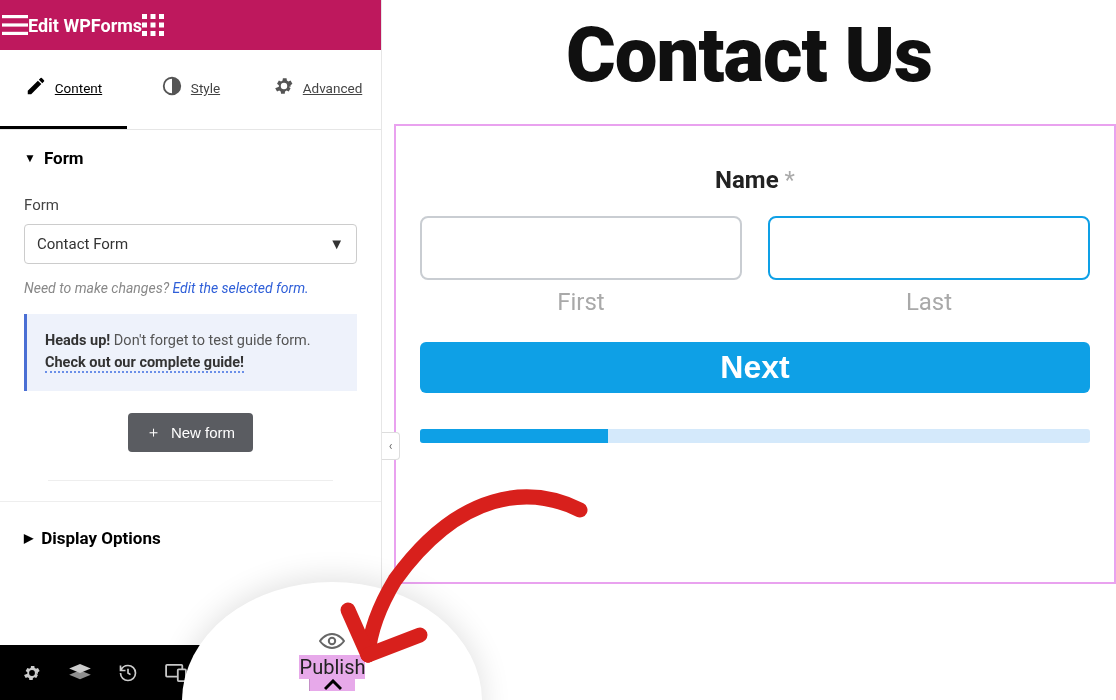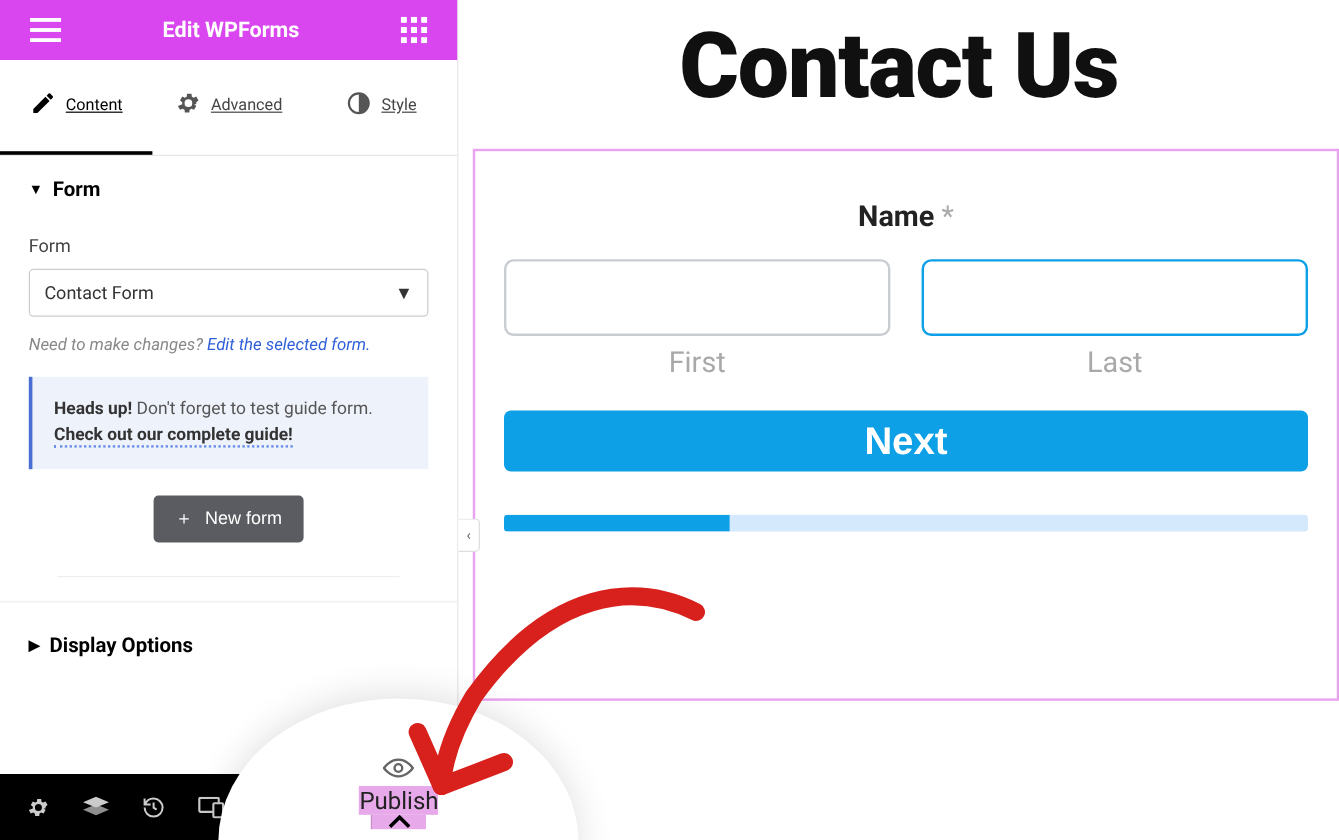--- a/index.html
+++ b/index.html
@@ -1,20 +1,20 @@
 <!DOCTYPE html>
 <html><head>
 <meta charset="utf-8">
 <style>
   * { box-sizing: border-box; margin: 0; padding: 0; }
   body { font-family: -apple-system, BlinkMacSystemFont, "Segoe UI", Roboto, Arial, sans-serif; width: 1116px; height: 700px; overflow: hidden; background: #fff; position: relative; }
   
   .sidebar { width: 382px; height: 700px; float: left; background: #fff; display: flex; flex-direction: column; border-right: 1px solid #e6e6e6; }
   
-  .sidebar-header { background: #d946ef; height: 50px; display: flex; align-items: center; justify-content: space-between; padding: 0 25px; }
+  .sidebar-header { background: #be185d; height: 50px; display: flex; align-items: center; justify-content: flex-start; padding: 0 2px; }
   .hamburger { cursor: pointer; }
   .hamburger svg { display: block; }
   .sidebar-title { color: #fff; font-weight: 700; font-size: 18px; }
   .apps { cursor: pointer; }
   .apps svg { display: block; }
   
   .tabs { display: flex; border-bottom: 1px solid #e6e6e6; height: 80px; }
   .tab { flex: 1; display: flex; flex-direction: row; align-items: center; justify-content: center; gap: 8px; cursor: pointer; font-size: 13.5px; color: #444; border-bottom: 3px solid transparent; text-decoration: underline; }
   .tab.active { border-bottom-color: #000; color: #000; }
   .tab-icon { font-size: 20px; }
@@ -99,35 +99,35 @@
     <div class="tab active">
       <span class="tab-icon">
         <svg width="22" height="22" viewBox="0 0 24 24" fill="#000">
             <path d="M3 17.25V21h3.75L17.81 9.94l-3.75-3.75L3 17.25zM20.71 7.04a1 1 0 000-1.41l-2.34-2.34a1 1 0 00-1.41 0l-1.83 1.83 3.75 3.75 1.83-1.83z"></path>
           </svg>
       </span>
       <span>Content</span>
     </div>
     <div class="tab">
       <span class="tab-icon">
-        <svg width="22" height="22" viewBox="0 0 24 24" fill="#555">
-            <path d="M19.14 12.94a7.49 7.49 0 000-1.88l2.03-1.58-2-3.46-2.39.96a7.48 7.48 0 00-1.63-.94l-.36-2.54h-4l-.36 2.54c-.58.24-1.12.55-1.63.94l-2.39-.96-2 3.46 2.03 1.58a7.49 7.49 0 000 1.88L2.41 14.5l2 3.46 2.39-.96c.51.39 1.05.7 1.63.94l.36 2.54h4l.36-2.54c.58-.24 1.12-.55 1.63-.94l2.39.96 2-3.46-2.03-1.56zM12 15.5A3.5 3.5 0 1112 8.5a3.5 3.5 0 010 7z"></path>
-          </svg>
-      </span>
-      <span>Advanced</span>
-    </div>
-    <div class="tab">
-      <span class="tab-icon">
         <svg width="22" height="22" viewBox="0 0 24 24">
             <circle cx="12" cy="12" r="9" fill="none" stroke="#555" stroke-width="2"></circle>
             <path d="M12 3a9 9 0 010 18V3z" fill="#555"></path>
           </svg>
       </span>
       <span>Style</span>
     </div>
+    <div class="tab">
+      <span class="tab-icon">
+        <svg width="22" height="22" viewBox="0 0 24 24" fill="#555">
+            <path d="M19.14 12.94a7.49 7.49 0 000-1.88l2.03-1.58-2-3.46-2.39.96a7.48 7.48 0 00-1.63-.94l-.36-2.54h-4l-.36 2.54c-.58.24-1.12.55-1.63.94l-2.39-.96-2 3.46 2.03 1.58a7.49 7.49 0 000 1.88L2.41 14.5l2 3.46 2.39-.96c.51.39 1.05.7 1.63.94l.36 2.54h4l.36-2.54c.58-.24 1.12-.55 1.63-.94l2.39.96 2-3.46-2.03-1.56zM12 15.5A3.5 3.5 0 1112 8.5a3.5 3.5 0 010 7z"></path>
+          </svg>
+      </span>
+      <span>Advanced</span>
+    </div>
   </div>
 
   <div class="panel-body">
     <div class="section-header">
       <span class="caret">▼</span>
       <span>Form</span>
     </div>
     <div class="field-block">
       <div class="field-label">Form</div>
       <div class="select">

